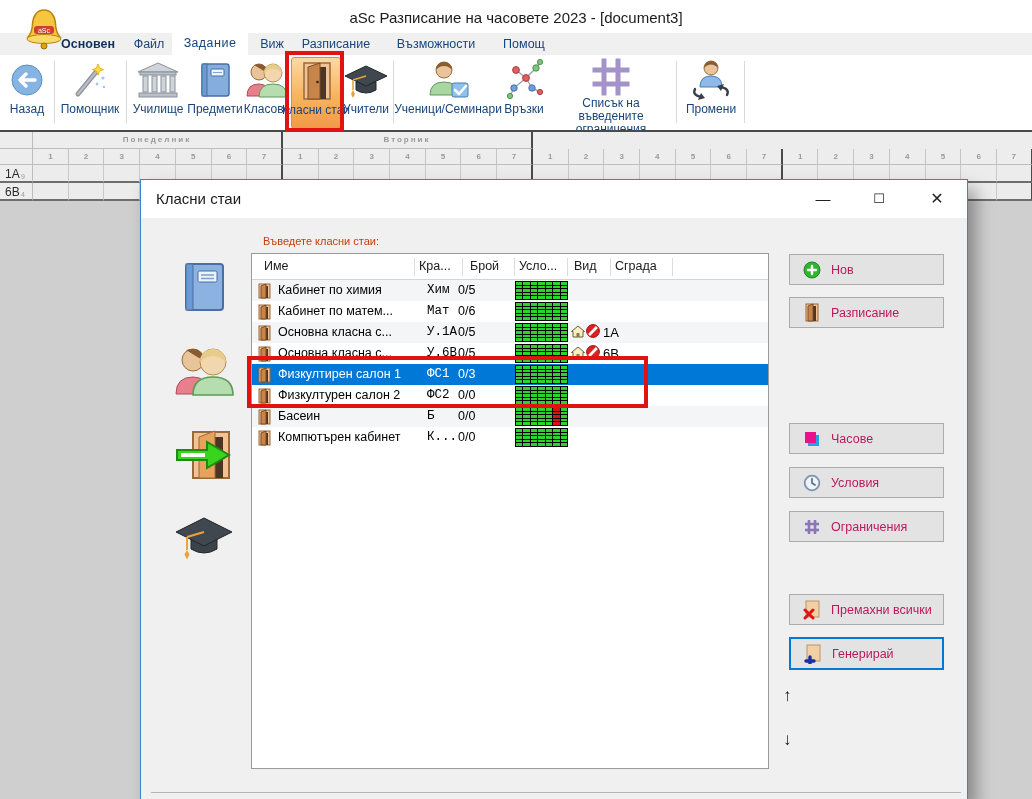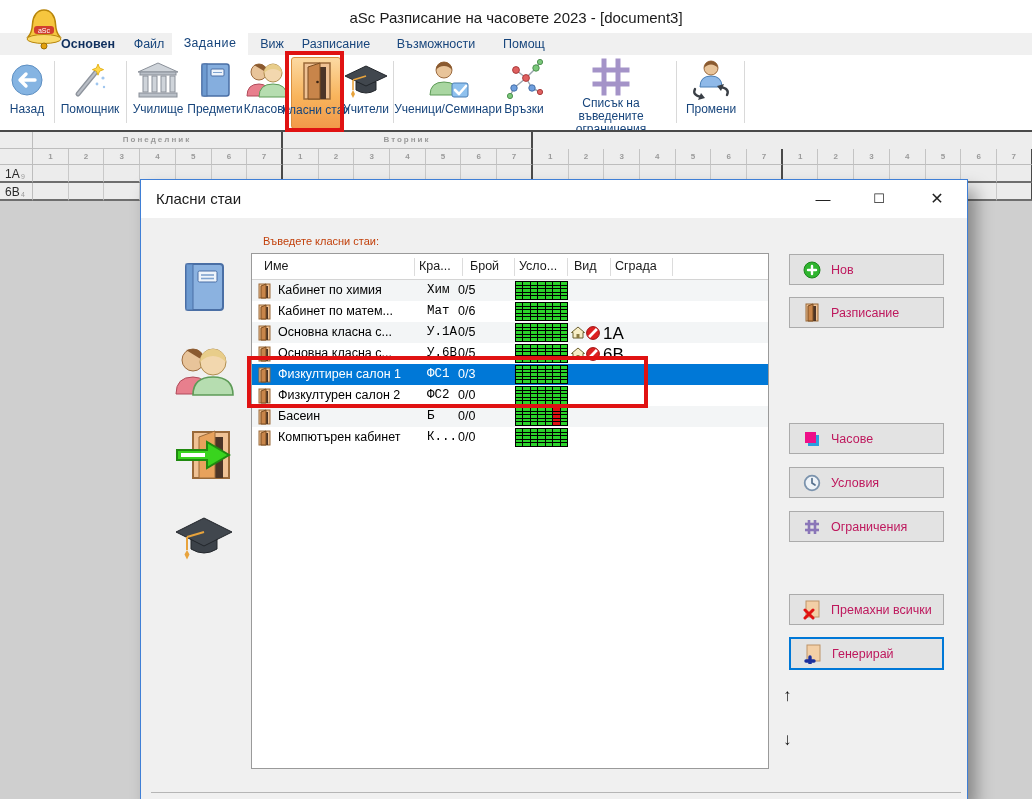--- a/index.html
+++ b/index.html
@@ -75,21 +75,21 @@
   .lrow.sel { background:#0078d7; color:#fff; }
   .lrow .door { position:absolute; left:6px; top:3px; }
   .lrow .nm { position:absolute; left:26px; top:3px; white-space:nowrap; }
   .lrow .sh { position:absolute; left:175px; top:3px;font-family:Liberation Mono, monospace; }
   .lrow .ct { position:absolute; left:206px; top:3px; width:50px; text-align:left; }
   .cgrid { position:absolute; left:263px; top:1px; width:53px; height:19px;
     display:grid; grid-template-columns:repeat(7,1fr); grid-template-rows:repeat(5,1fr);
     gap:1px; background:#000; border:1px solid #000; }
   .cgrid b { background:#2bd42b; } .cgrid b.blk { background:#dd1111; }
   .vid { position:absolute; left:319px; top:2px; display:flex; align-items:center; gap:1px; }
-  .vid .vlabel { font-size:17px; margin-left:2px; }
+  .vid .vlabel { font-size:13px; margin-left:2px; }
 
   
   .sbtn { position:absolute; left:648px; width:155px; height:31px; background:#e3e3e3;
     border:1px solid #ababab; display:flex; align-items:center; font-size:12.5px; color:#be185d; }
   .sbtn .sicon { width:20px; margin:0 9px 0 12px; display:flex; justify-content:center; }
   .sbtn.focus { border:2px solid #0078d7; height:33px; }
   .arrow { position:absolute; left:642px; font-size:17px; color:#111; }
   .dlg-sep { position:absolute; left:10px; top:612px; width:810px; height:1px; background:#b5b5b5; }
 </style>
 </head>

